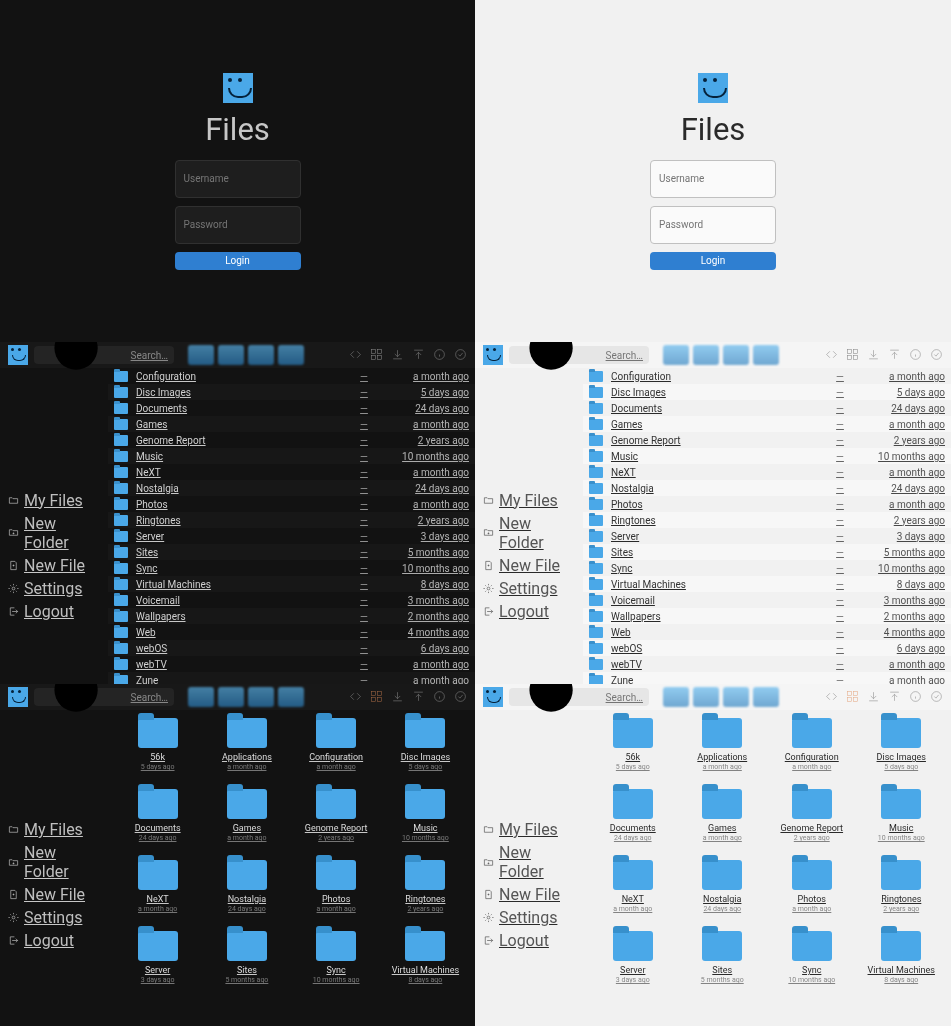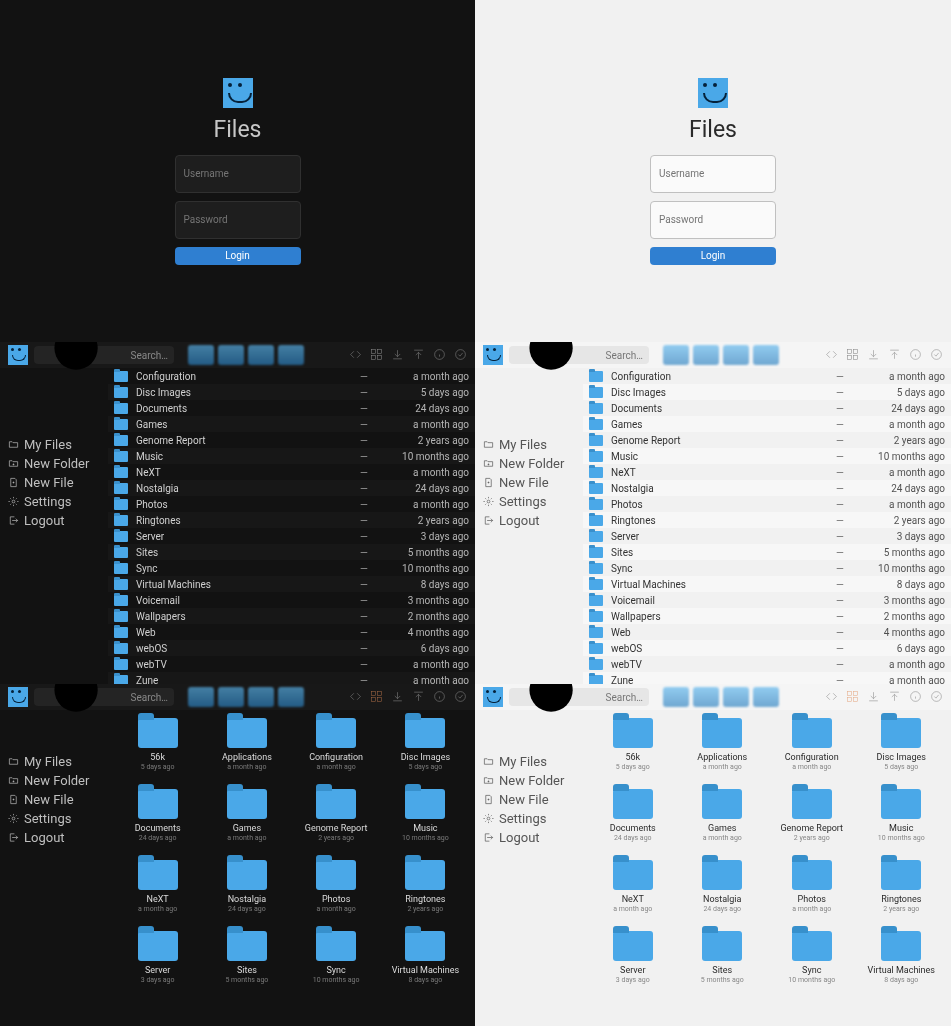--- a/index.html
+++ b/index.html
@@ -7,49 +7,49 @@
   .wrap { display: grid; grid-template-columns: 475px 476px; grid-template-rows: 342px 342px 342px; width: 951px; height: 1026px; }
   .panel { position: relative; overflow: hidden; }
   .dark { background: #121212; color: #c7c7c7; }
   .light { background: #f1f1f1; color: #2a2a2a; }
 
   
   .login { display: flex; flex-direction: column; align-items: center; justify-content: center; }
   .logo { width: 30px; height: 30px; background: #4aa8e8; position: relative; margin-bottom: 8px; }
   .logo::before { content: ""; position: absolute; left: 5px; top: 5px; width: 4px; height: 4px; border-radius: 50%; background: #05223b; box-shadow: 10px 0 0 #05223b; }
   .logo::after  { content: ""; position: absolute; left: 5px; top: 15px; width: 20px; height: 8px; border: 2px solid #05223b; border-top: none; border-radius: 0 0 10px 10px; }
-  .login h1 { font-weight: 400; font-size: 23px; margin-bottom: 12px; }
+  .login h1 { font-weight: 400; font-size: 31px; margin-bottom: 12px; }
   .field { width: 126px; height: 38px; border-radius: 4px; padding: 0 8px; font-size: 10px; margin-bottom: 8px; }
   .dark .field { background: #1e1e1e; border: 1px solid #303030; color: #aaa; }
   .light .field { background: #fafafa; border: 1px solid #c0c0c0; color: #555; }
   .btn-primary { width: 126px; height: 18px; border-radius: 4px; background: #2f7fd1; color: #fff; font-size: 10px; border: none; display: flex; align-items: center; justify-content: center; }
 
   
-  .fb { display: flex; flex-direction: column; height: 100%; }
+  .fb { display: flex; flex-direction: column; height: 100%; text-decoration: underline; }
   .toolbar { display: flex; align-items: center; height: 26px; padding: 0 8px; gap: 6px; font-size: 10px; }
   .dark .toolbar { background: #181818; }
   .light .toolbar { background: #f5f5f5; }
   .logo-sm { width: 20px; height: 20px; background: #4aa8e8; position: relative; flex-shrink: 0; }
   .logo-sm::before { content: ""; position: absolute; left: 3px; top: 3px; width: 3px; height: 3px; border-radius: 50%; background: #05223b; box-shadow: 7px 0 0 #05223b; }
   .logo-sm::after  { content: ""; position: absolute; left: 4px; top: 10px; width: 12px; height: 5px; border: 1.5px solid #05223b; border-top: none; border-radius: 0 0 6px 6px; }
   .search { flex: 0 0 140px; display: flex; align-items: center; height: 18px; border-radius: 4px; padding: 0 6px; gap: 4px; }
   .dark .search { background: #242424; }
   .light .search { background: #e6e6e6; }
   .search span { font-size: 10px; opacity: .6; }
   .thumbs { display: flex; gap: 4px; margin-left: 8px; }
   .thumb { width: 26px; height: 20px; border-radius: 3px; background: linear-gradient(180deg,#5cb6ee,#2a7fbf); filter: blur(1px); opacity: .65; }
   .spacer { flex: 1; }
   .tb-icons { display: flex; gap: 8px; align-items: center; opacity: .7; }
   .tb-icons svg { width: 13px; height: 13px; }
   .dark .tb-icons svg { stroke: #bbb; fill: none; }
   .light .tb-icons svg { stroke: #555; fill: none; }
   .tb-icons .active-view svg { stroke: #e08a55; }
 
   .fb-body { flex: 1; display: flex; overflow: hidden; }
-  .sidebar { width: 108px; padding: 8px 6px; display: flex; flex-direction: column; gap: 4px; font-size: 13px; }
+  .sidebar { width: 108px; padding: 8px 6px; display: flex; flex-direction: column; gap: 4px; font-size: 16px; justify-content: center; }
   .dark .sidebar { color: #bfbfbf; }
   .light .sidebar { color: #555; }
   .side-item { display: flex; align-items: center; gap: 5px; padding: 2px 2px; cursor: pointer; }
   .side-item svg { width: 11px; height: 11px; stroke: currentColor; fill: none; stroke-width: 1.5; flex-shrink: 0; }
 
   
   .list { flex: 1; overflow-y: auto; font-size: 10px; }
   .list::-webkit-scrollbar { width: 0; }
   .row { display: grid; grid-template-columns: 22px 1fr 50px 80px; align-items: center; height: 16px; padding: 0 6px; }
   .dark .row:nth-child(even) { background: #171717; }

